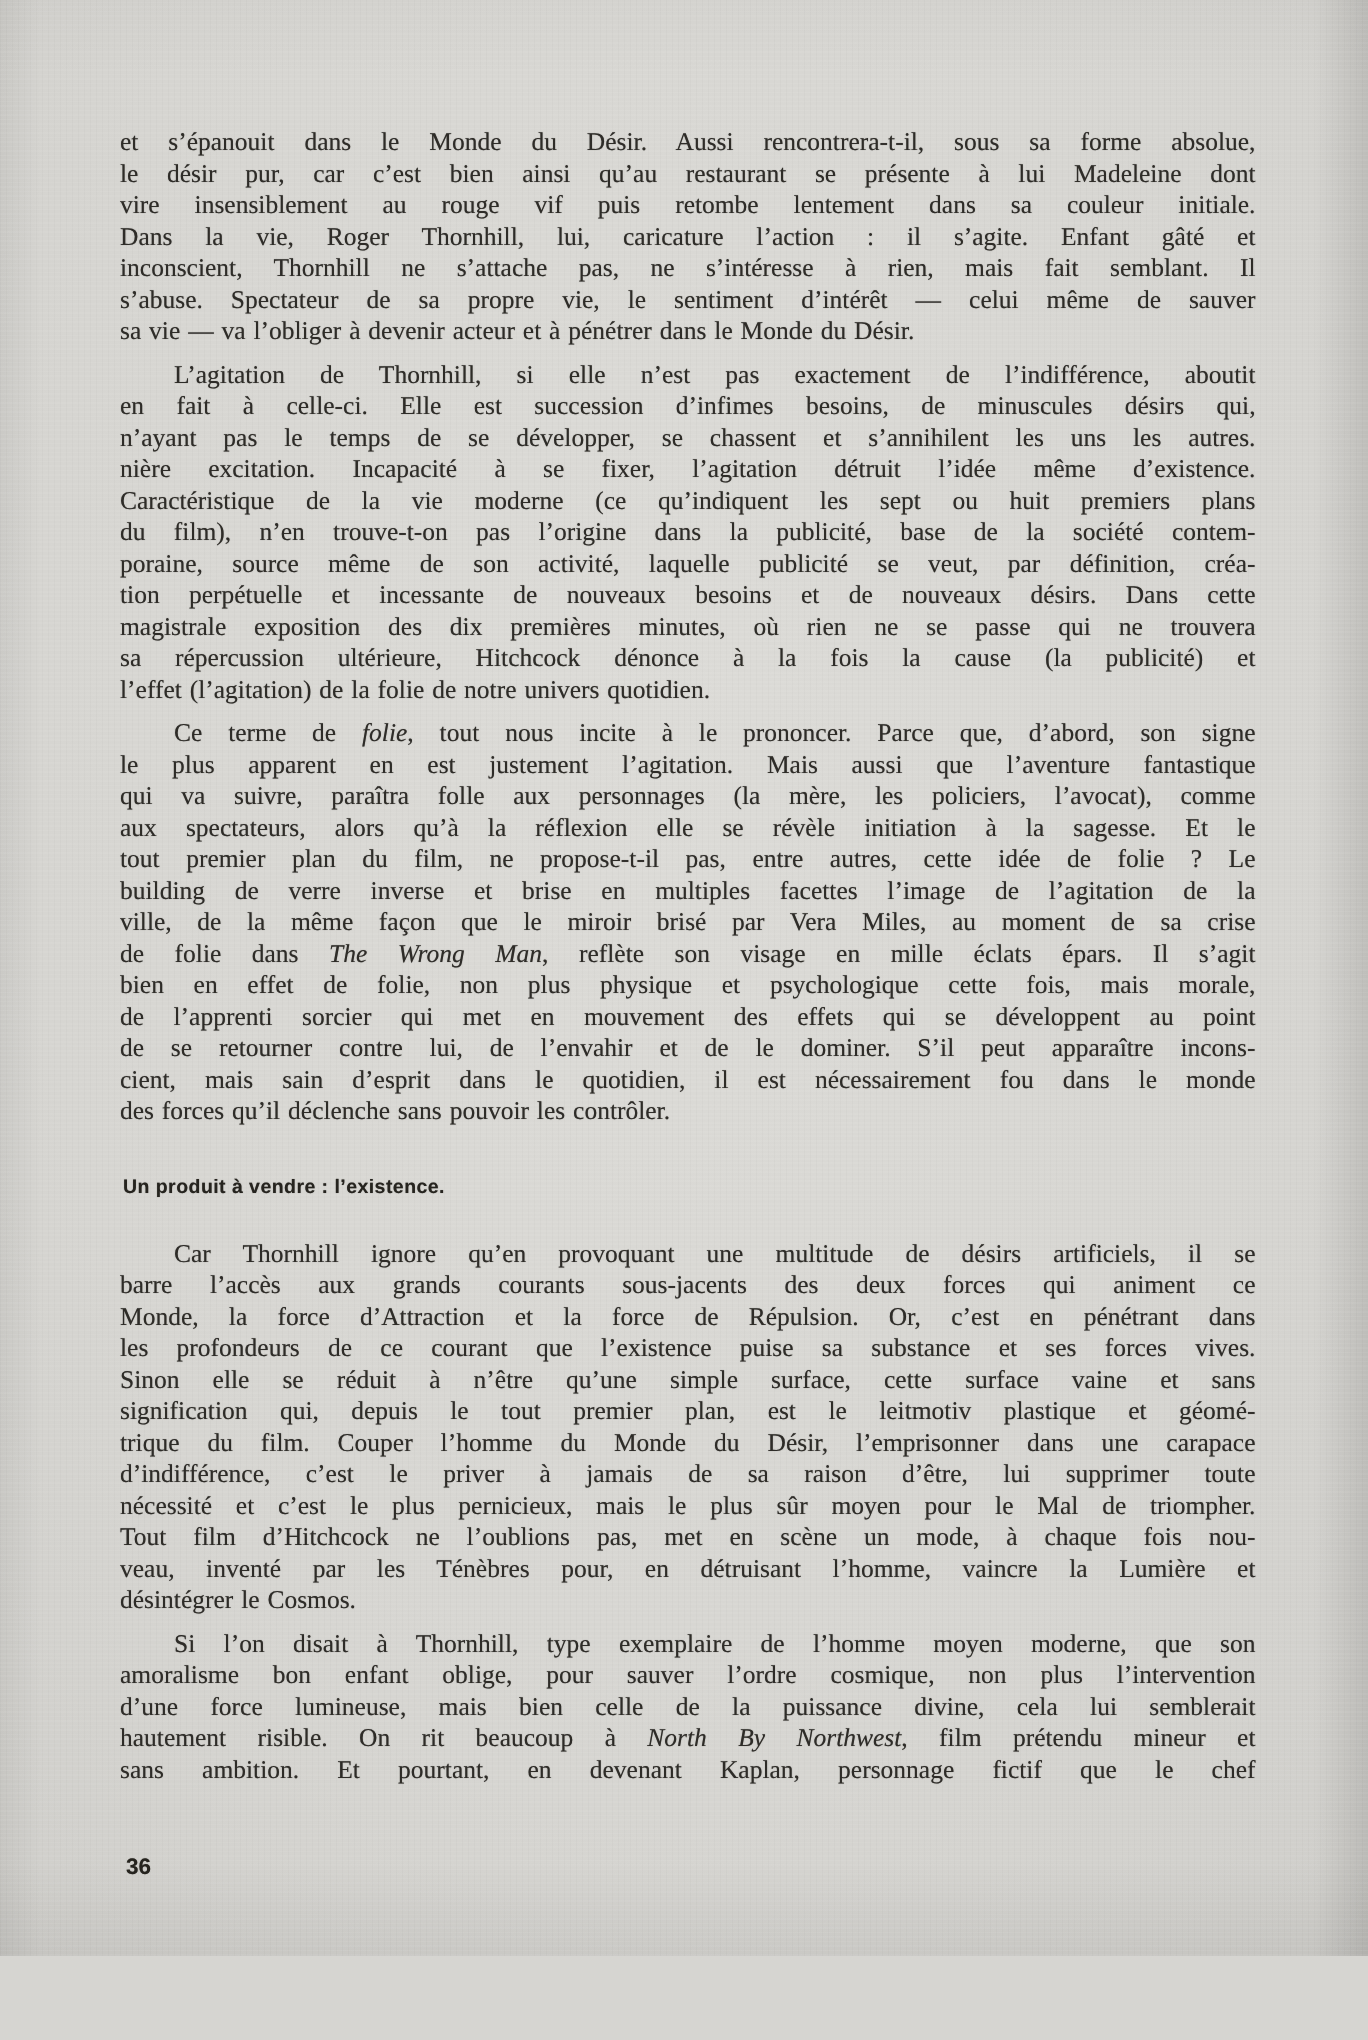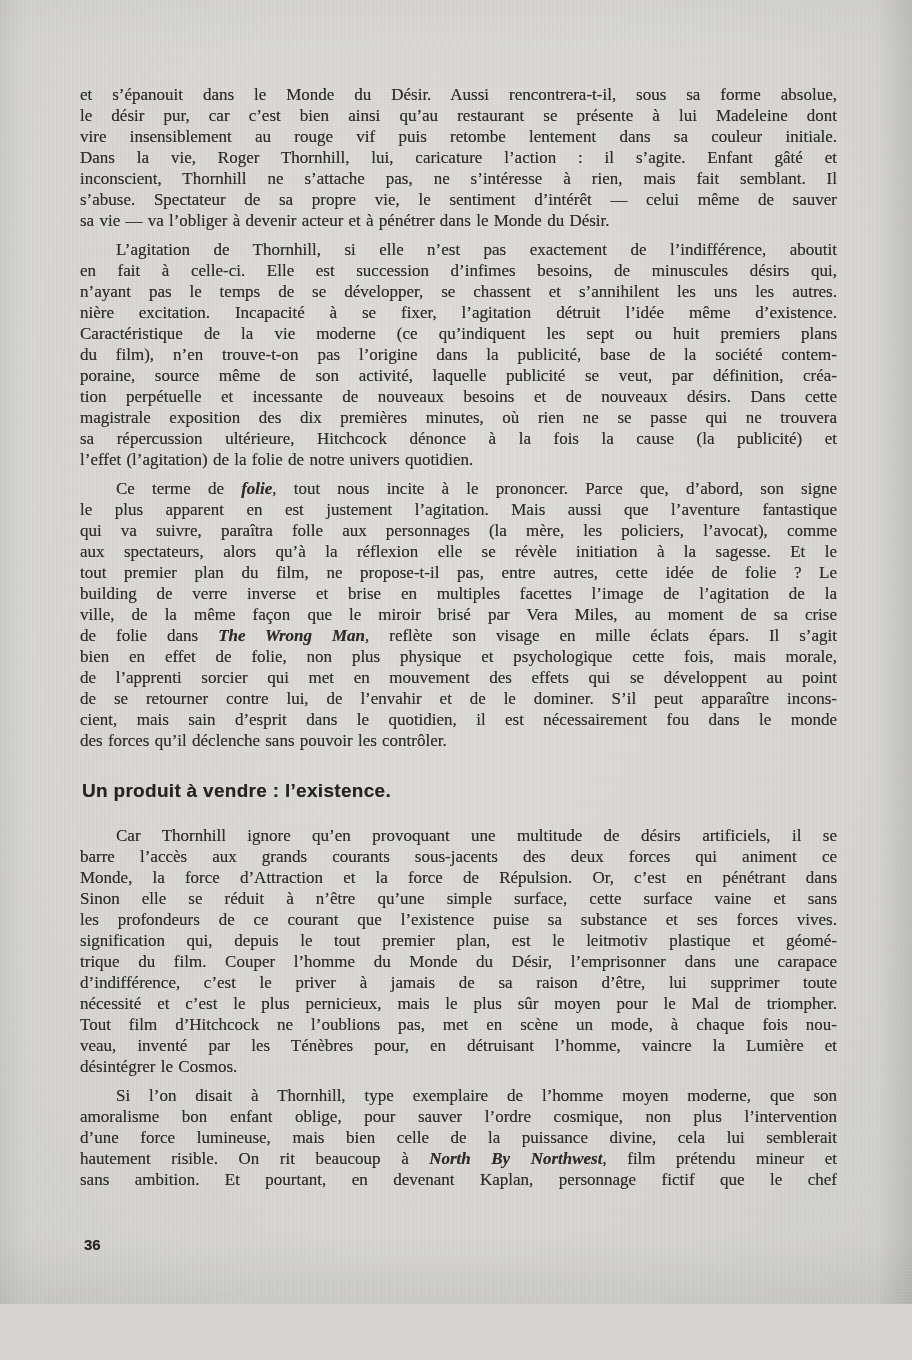--- a/index.html
+++ b/index.html
@@ -39,24 +39,24 @@
     text-shadow: 0 0 0.6px rgba(46, 44, 40, 0.55);
   }
   .paragraph { margin: 0 0 8px 0; }
   .line {
     text-align: justify;
     text-align-last: justify;
     word-spacing: 1px;
   }
   .line.last { text-align-last: left; }
   .line.indent { text-indent: 36px; }
-  .line i { font-style: italic; font-weight: bold; }
+  .line i { font-style: italic; }
   .section-heading {
     font-family: "Liberation Sans", sans-serif;
-    font-size: 19px;
+    font-size: 13px;
     font-weight: bold;
     letter-spacing: 0.3px;
     line-height: 24px;
     margin: 28px 0 22px 2px;
     color: #26241f;
   }
   .page-number {
     position: absolute;
     left: 84px;
     top: 1236px;
@@ -108,22 +108,22 @@
         <div class="line"><span>de l’apprenti sorcier qui met en mouvement des effets qui se développent au point</span></div>
         <div class="line"><span>de se retourner contre lui, de l’envahir et de le dominer. S’il peut apparaître incons-</span></div>
         <div class="line"><span>cient, mais sain d’esprit dans le quotidien, il est nécessairement fou dans le monde</span></div>
         <div class="line last"><span>des forces qu’il déclenche sans pouvoir les contrôler.</span></div>
       </div>
       <div class="section-heading">Un produit à vendre : l’existence.</div>
       <div class="paragraph">
         <div class="line indent"><span>Car Thornhill ignore qu’en provoquant une multitude de désirs artificiels, il se</span></div>
         <div class="line"><span>barre l’accès aux grands courants sous-jacents des deux forces qui animent ce</span></div>
         <div class="line"><span>Monde, la force d’Attraction et la force de Répulsion. Or, c’est en pénétrant dans</span></div>
+        <div class="line"><span>les profondeurs de ce courant que l’existence puise sa substance et ses forces vives.</span></div>
         <div class="line"><span>Sinon elle se réduit à n’être qu’une simple surface, cette surface vaine et sans</span></div>
-        <div class="line"><span>les profondeurs de ce courant que l’existence puise sa substance et ses forces vives.</span></div>
         <div class="line"><span>signification qui, depuis le tout premier plan, est le leitmotiv plastique et géomé-</span></div>
         <div class="line"><span>trique du film. Couper l’homme du Monde du Désir, l’emprisonner dans une carapace</span></div>
         <div class="line"><span>d’indifférence, c’est le priver à jamais de sa raison d’être, lui supprimer toute</span></div>
         <div class="line"><span>nécessité et c’est le plus pernicieux, mais le plus sûr moyen pour le Mal de triompher.</span></div>
         <div class="line"><span>Tout film d’Hitchcock ne l’oublions pas, met en scène un mode, à chaque fois nou-</span></div>
         <div class="line"><span>veau, inventé par les Ténèbres pour, en détruisant l’homme, vaincre la Lumière et</span></div>
         <div class="line last"><span>désintégrer le Cosmos.</span></div>
       </div>
       <div class="paragraph">
         <div class="line indent"><span>Si l’on disait à Thornhill, type exemplaire de l’homme moyen moderne, que son</span></div>

